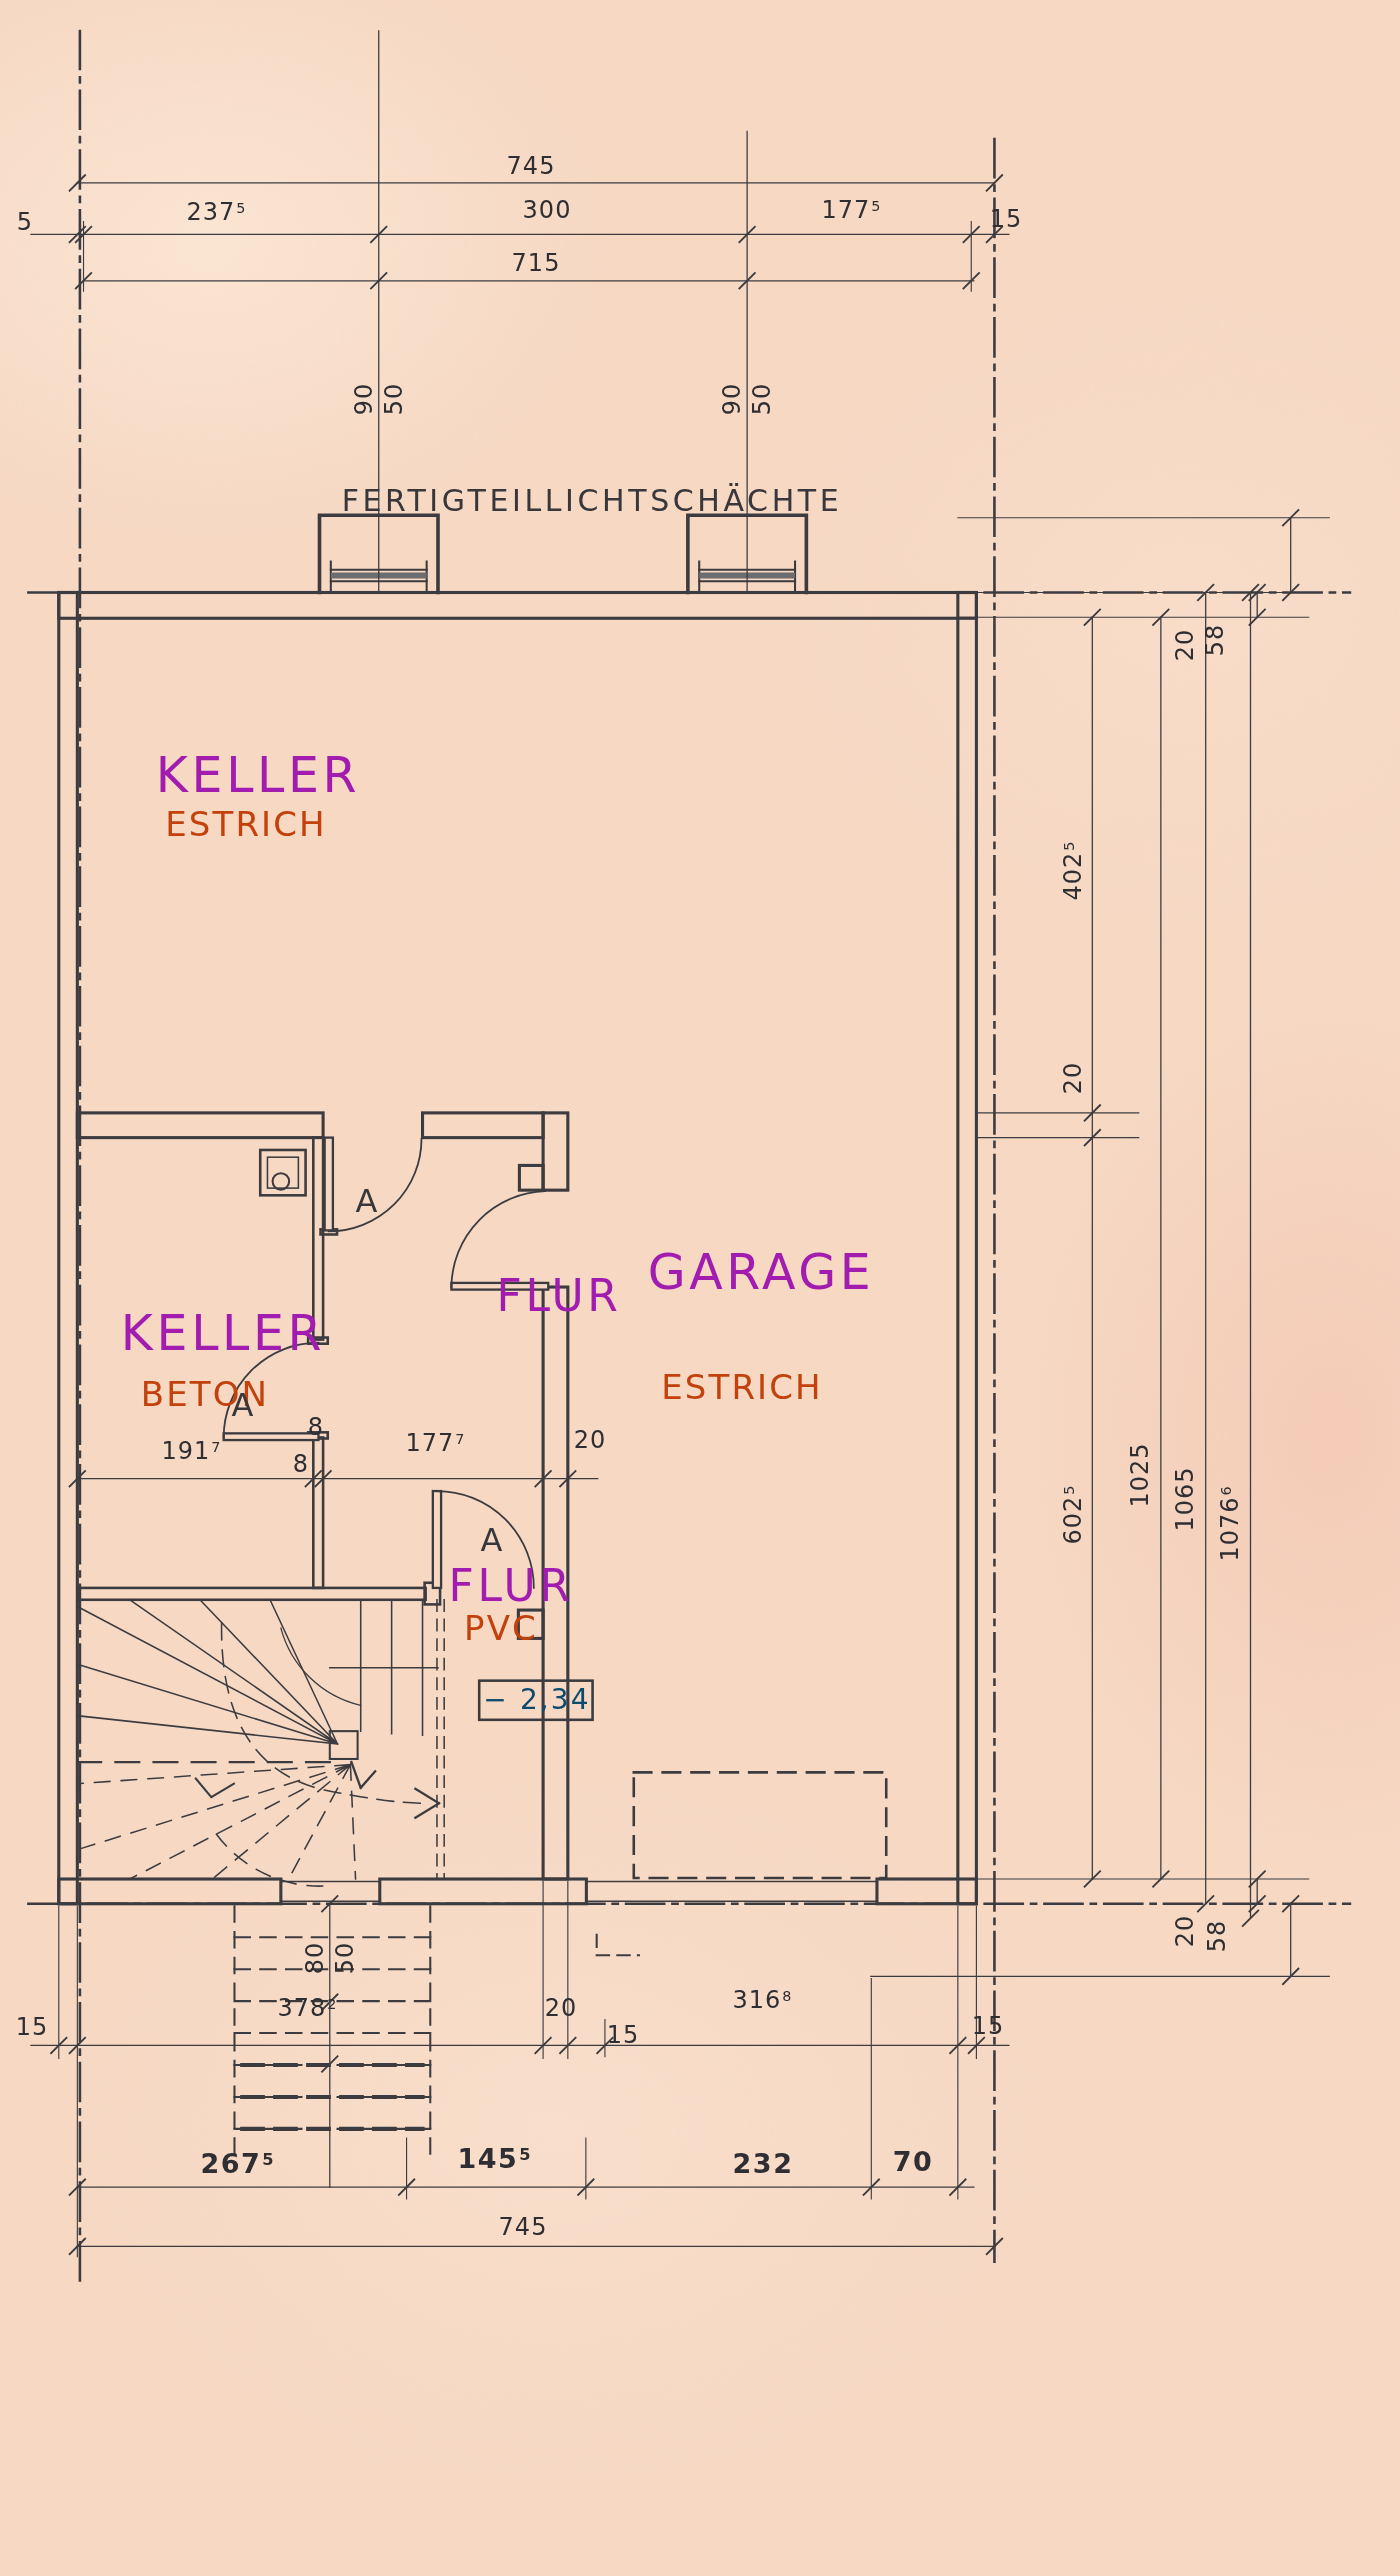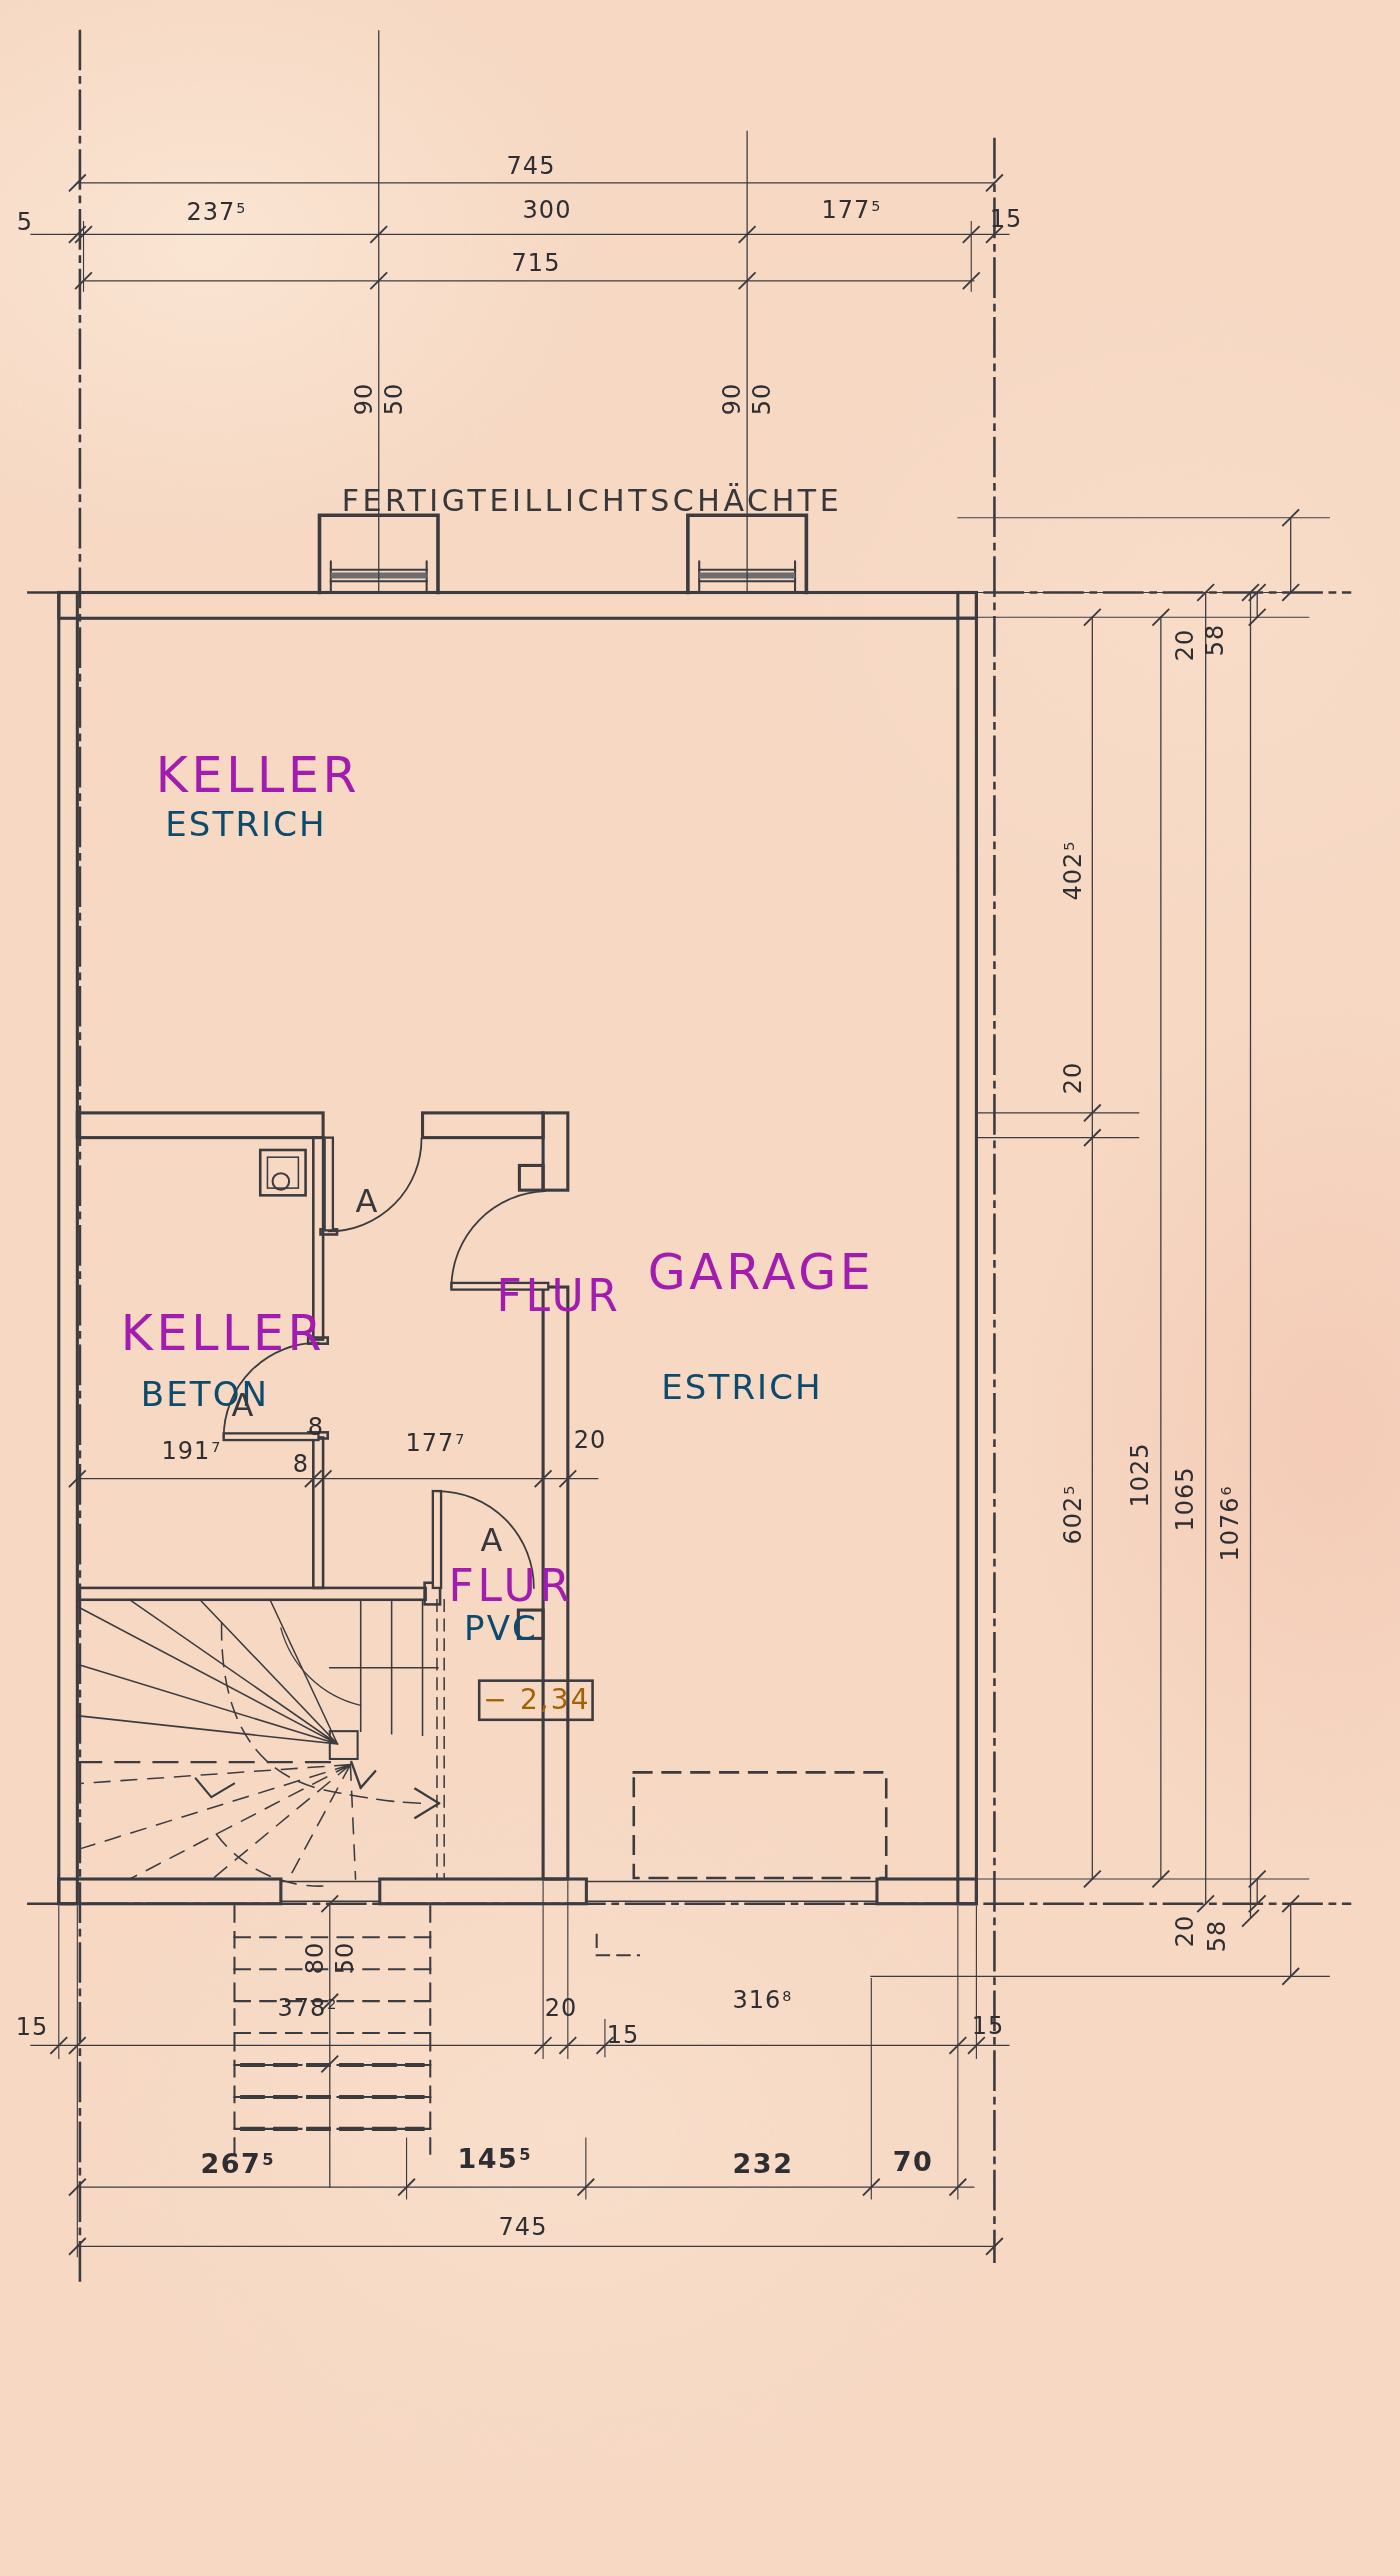--- a/index.html
+++ b/index.html
@@ -17,24 +17,24 @@
   svg{position:absolute;left:0;top:0;}
   .lbl{
     position:absolute;transform:translate(-50%,-50%);
     color:#2e2e33;font-size:24px;letter-spacing:1px;white-space:nowrap;
     text-align:center;line-height:1;
   }
   .rot{transform:translate(-50%,-50%) rotate(-90deg);}
   .sup{font-size:.6em;position:relative;top:-.5em;margin-left:1px;letter-spacing:0;}
   .big{font-size:27px;font-weight:bold;letter-spacing:1.5px;}
   .room{font-size:49px;letter-spacing:3.6px;color:#a21caf;}
-  .sub{font-size:34px;letter-spacing:2.1px;color:#0c4a6e;}
+  .sub{font-size:34px;letter-spacing:2.1px;color:#c2410c;}
   .doorA{font-size:32px;color:#37373c;}
   .annot{font-size:30px;letter-spacing:3.6px;color:#37373c;}
-  .lvl{font-size:28px;letter-spacing:2.1px;color:#a16207;}
+  .lvl{font-size:28px;letter-spacing:2.1px;color:#0c4a6e;}
 </style>
 </head>
 <body>
 
 <svg width="1401" height="3046" viewBox="0 0 2719 5912">
   <g stroke="#3c3c40" fill="none" stroke-linecap="square">
 
     <g stroke-width="5" stroke-dasharray="74 16 10 16">
       <line x1="55" y1="1150" x2="2620" y2="1150"></line>
       <line x1="55" y1="3695" x2="2620" y2="3695"></line>

